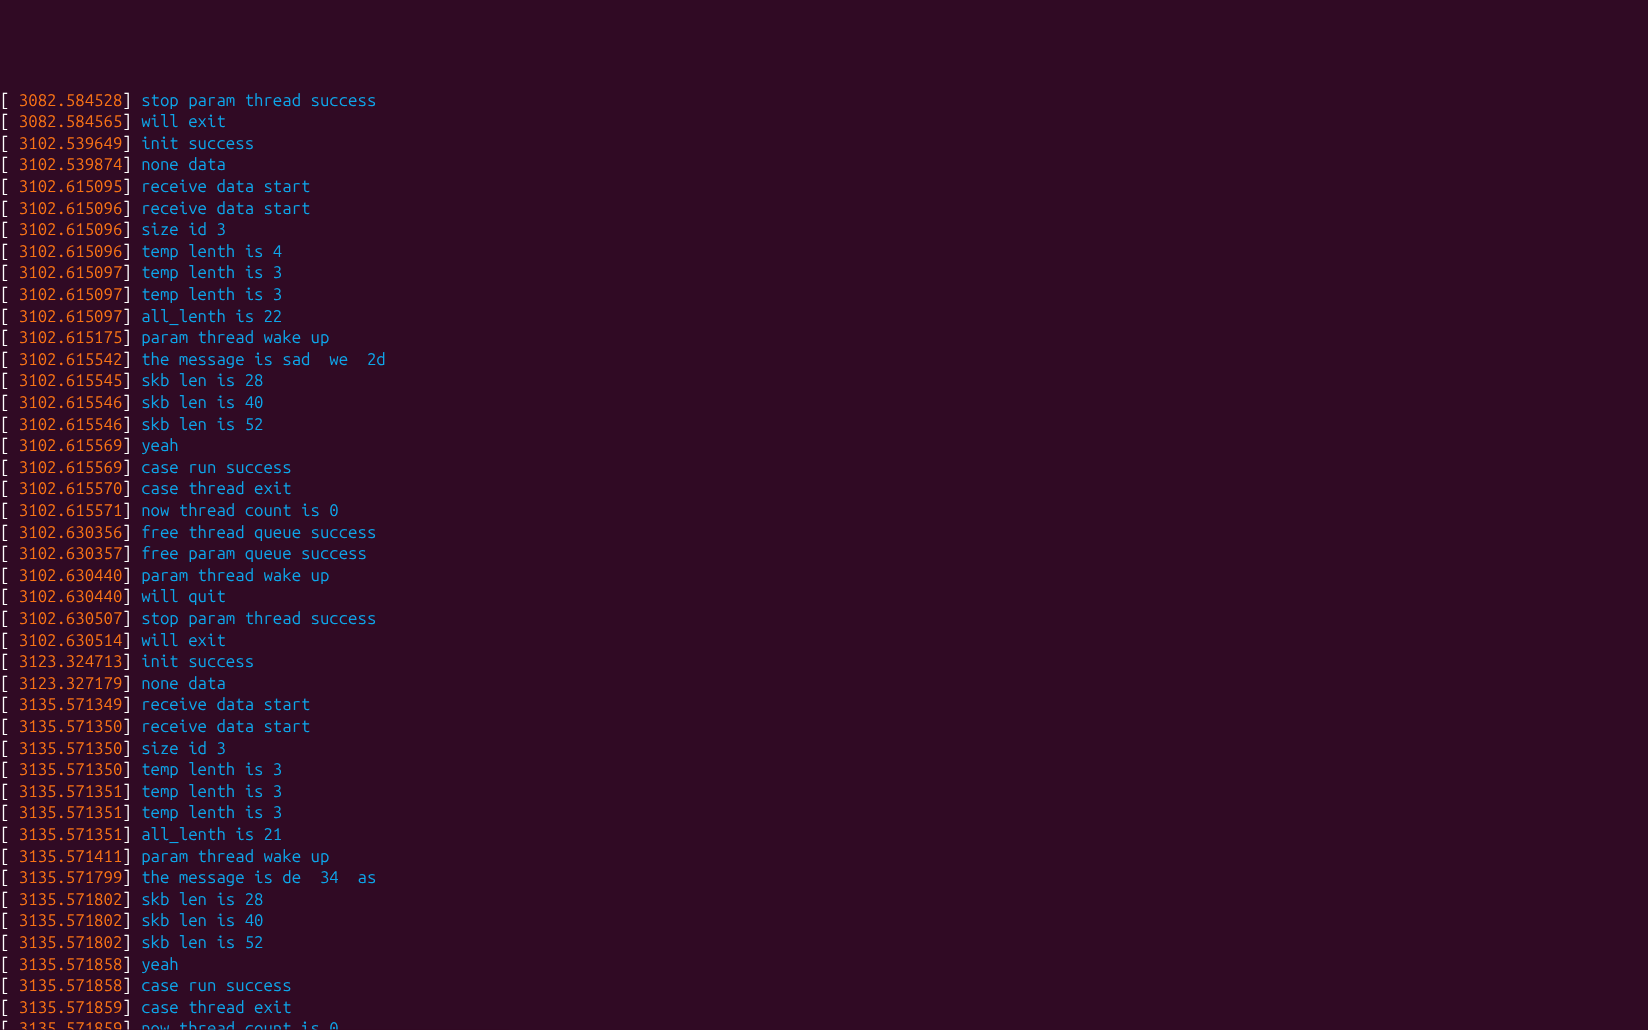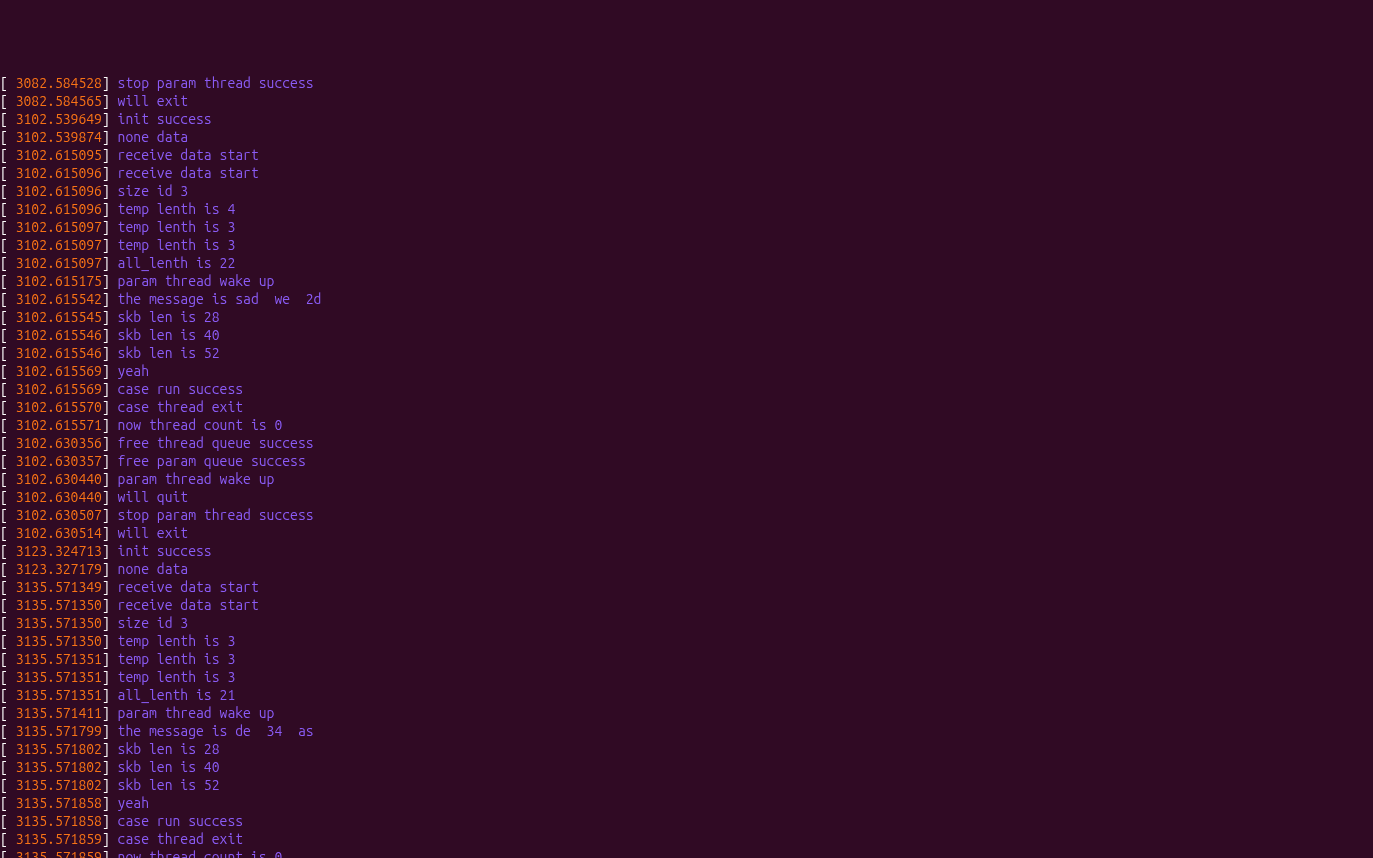--- a/index.html
+++ b/index.html
@@ -22,21 +22,21 @@
     .line {
       display: block;
     }
     .bracket {
       color: #ffffff;
     }
     .ts {
       color: #f97316;
     }
     .msg {
-      color: #8b5cf6;
+      color: #0ea5e9;
       margin-top: 32px;
     }
   </style>
 </head>
 <body>
 
 
 
 <div id="terminal"><span class="line"><span class="bracket">[</span><span class="ts"> 3082.584528</span><span class="bracket">]</span><span class="msg"> stop param thread success</span></span><span class="line"><span class="bracket">[</span><span class="ts"> 3082.584565</span><span class="bracket">]</span><span class="msg"> will exit</span></span><span class="line"><span class="bracket">[</span><span class="ts"> 3102.539649</span><span class="bracket">]</span><span class="msg"> init success</span></span><span class="line"><span class="bracket">[</span><span class="ts"> 3102.539874</span><span class="bracket">]</span><span class="msg"> none data</span></span><span class="line"><span class="bracket">[</span><span class="ts"> 3102.615095</span><span class="bracket">]</span><span class="msg"> receive data start</span></span><span class="line"><span class="bracket">[</span><span class="ts"> 3102.615096</span><span class="bracket">]</span><span class="msg"> receive data start</span></span><span class="line"><span class="bracket">[</span><span class="ts"> 3102.615096</span><span class="bracket">]</span><span class="msg"> size id 3</span></span><span class="line"><span class="bracket">[</span><span class="ts"> 3102.615096</span><span class="bracket">]</span><span class="msg"> temp lenth is 4</span></span><span class="line"><span class="bracket">[</span><span class="ts"> 3102.615097</span><span class="bracket">]</span><span class="msg"> temp lenth is 3</span></span><span class="line"><span class="bracket">[</span><span class="ts"> 3102.615097</span><span class="bracket">]</span><span class="msg"> temp lenth is 3</span></span><span class="line"><span class="bracket">[</span><span class="ts"> 3102.615097</span><span class="bracket">]</span><span class="msg"> all_lenth is 22</span></span><span class="line"><span class="bracket">[</span><span class="ts"> 3102.615175</span><span class="bracket">]</span><span class="msg"> param thread wake up</span></span><span class="line"><span class="bracket">[</span><span class="ts"> 3102.615542</span><span class="bracket">]</span><span class="msg"> the message is sad  we  2d</span></span><span class="line"><span class="bracket">[</span><span class="ts"> 3102.615545</span><span class="bracket">]</span><span class="msg"> skb len is 28</span></span><span class="line"><span class="bracket">[</span><span class="ts"> 3102.615546</span><span class="bracket">]</span><span class="msg"> skb len is 40</span></span><span class="line"><span class="bracket">[</span><span class="ts"> 3102.615546</span><span class="bracket">]</span><span class="msg"> skb len is 52</span></span><span class="line"><span class="bracket">[</span><span class="ts"> 3102.615569</span><span class="bracket">]</span><span class="msg"> yeah</span></span><span class="line"><span class="bracket">[</span><span class="ts"> 3102.615569</span><span class="bracket">]</span><span class="msg"> case run success</span></span><span class="line"><span class="bracket">[</span><span class="ts"> 3102.615570</span><span class="bracket">]</span><span class="msg"> case thread exit</span></span><span class="line"><span class="bracket">[</span><span class="ts"> 3102.615571</span><span class="bracket">]</span><span class="msg"> now thread count is 0</span></span><span class="line"><span class="bracket">[</span><span class="ts"> 3102.630356</span><span class="bracket">]</span><span class="msg"> free thread queue success</span></span><span class="line"><span class="bracket">[</span><span class="ts"> 3102.630357</span><span class="bracket">]</span><span class="msg"> free param queue success</span></span><span class="line"><span class="bracket">[</span><span class="ts"> 3102.630440</span><span class="bracket">]</span><span class="msg"> param thread wake up</span></span><span class="line"><span class="bracket">[</span><span class="ts"> 3102.630440</span><span class="bracket">]</span><span class="msg"> will quit</span></span><span class="line"><span class="bracket">[</span><span class="ts"> 3102.630507</span><span class="bracket">]</span><span class="msg"> stop param thread success</span></span><span class="line"><span class="bracket">[</span><span class="ts"> 3102.630514</span><span class="bracket">]</span><span class="msg"> will exit</span></span><span class="line"><span class="bracket">[</span><span class="ts"> 3123.324713</span><span class="bracket">]</span><span class="msg"> init success</span></span><span class="line"><span class="bracket">[</span><span class="ts"> 3123.327179</span><span class="bracket">]</span><span class="msg"> none data</span></span><span class="line"><span class="bracket">[</span><span class="ts"> 3135.571349</span><span class="bracket">]</span><span class="msg"> receive data start</span></span><span class="line"><span class="bracket">[</span><span class="ts"> 3135.571350</span><span class="bracket">]</span><span class="msg"> receive data start</span></span><span class="line"><span class="bracket">[</span><span class="ts"> 3135.571350</span><span class="bracket">]</span><span class="msg"> size id 3</span></span><span class="line"><span class="bracket">[</span><span class="ts"> 3135.571350</span><span class="bracket">]</span><span class="msg"> temp lenth is 3</span></span><span class="line"><span class="bracket">[</span><span class="ts"> 3135.571351</span><span class="bracket">]</span><span class="msg"> temp lenth is 3</span></span><span class="line"><span class="bracket">[</span><span class="ts"> 3135.571351</span><span class="bracket">]</span><span class="msg"> temp lenth is 3</span></span><span class="line"><span class="bracket">[</span><span class="ts"> 3135.571351</span><span class="bracket">]</span><span class="msg"> all_lenth is 21</span></span><span class="line"><span class="bracket">[</span><span class="ts"> 3135.571411</span><span class="bracket">]</span><span class="msg"> param thread wake up</span></span><span class="line"><span class="bracket">[</span><span class="ts"> 3135.571799</span><span class="bracket">]</span><span class="msg"> the message is de  34  as</span></span><span class="line"><span class="bracket">[</span><span class="ts"> 3135.571802</span><span class="bracket">]</span><span class="msg"> skb len is 28</span></span><span class="line"><span class="bracket">[</span><span class="ts"> 3135.571802</span><span class="bracket">]</span><span class="msg"> skb len is 40</span></span><span class="line"><span class="bracket">[</span><span class="ts"> 3135.571802</span><span class="bracket">]</span><span class="msg"> skb len is 52</span></span><span class="line"><span class="bracket">[</span><span class="ts"> 3135.571858</span><span class="bracket">]</span><span class="msg"> yeah</span></span><span class="line"><span class="bracket">[</span><span class="ts"> 3135.571858</span><span class="bracket">]</span><span class="msg"> case run success</span></span><span class="line"><span class="bracket">[</span><span class="ts"> 3135.571859</span><span class="bracket">]</span><span class="msg"> case thread exit</span></span><span class="line"><span class="bracket">[</span><span class="ts"> 3135.571859</span><span class="bracket">]</span><span class="msg"> now thread count is 0</span></span></div>
 

